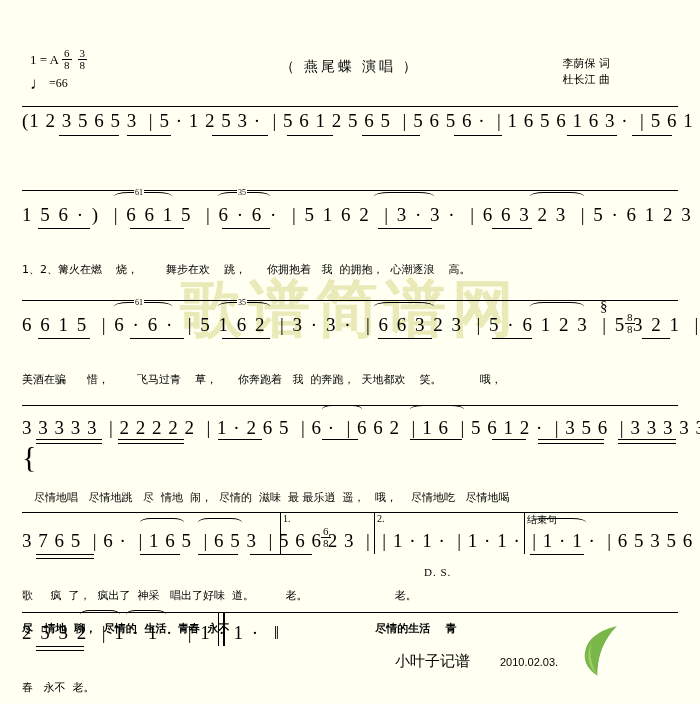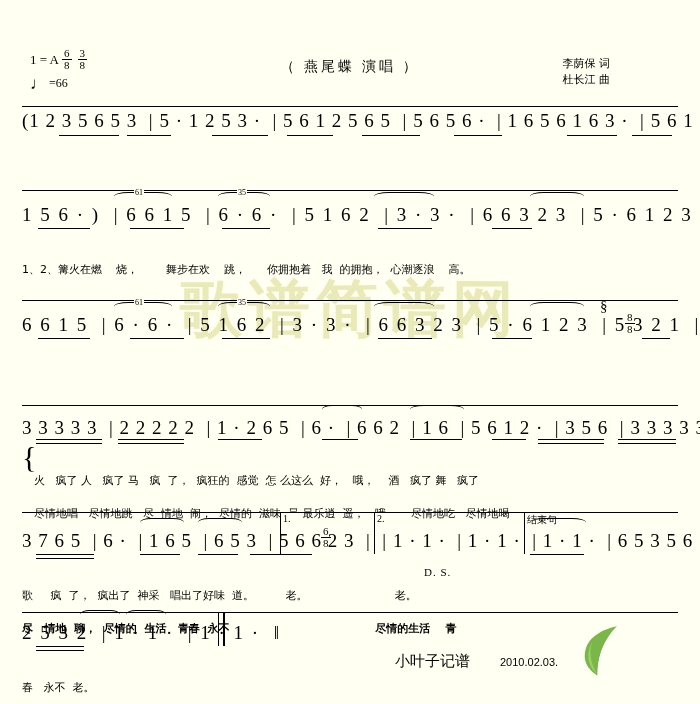--- a/index.html
+++ b/index.html
@@ -238,20 +238,21 @@
     <div style="position:absolute;left:16px;top:38px;width:52px;height:1px;background:#000;"></div>
     <div style="position:absolute;left:108px;top:38px;width:54px;height:1px;background:#000;"></div>
     <div style="position:absolute;left:200px;top:38px;width:48px;height:1px;background:#000;"></div>
     <div style="position:absolute;left:356px;top:38px;width:54px;height:1px;background:#000;"></div>
     <div style="position:absolute;left:470px;top:38px;width:40px;height:1px;background:#000;"></div>
   </div>
 
   <div class="row" style="top:300px;">
     <div class="bar"></div>
     <div class="jp" style="top:14px;letter-spacing:2px;">6 6 1 5  | 6 · 6 ·  | 5 1 6 2  | 3 · 3 ·  | 6 6 3 2 3  | 5 · 6 1 2 3  | 5 3 2 1  | 6 ·  | 6 1 2</div>
+    <div class="lyr" style="top:46px;">美酒在骗      惜，        飞马过青    草，      你奔跑着   我  的奔跑，  天地都欢    笑。           哦，</div>
     <div class="arc" style="left:92px;top:2px;width:58px;"></div>
     <div class="tnum" style="left:112px;top:-2px;">61</div>
     <div class="arc" style="left:196px;top:2px;width:52px;"></div>
     <div class="tnum" style="left:215px;top:-2px;">35</div>
     <div class="arc" style="left:352px;top:2px;width:60px;"></div>
     <div class="arc" style="left:508px;top:2px;width:54px;"></div>
     <div class="seg" style="left:578px;top:-2px;">§</div>
     <div class="frac" style="position:absolute;left:600px;top:12px;">
       <span class="num">8</span>
       <span class="den">8</span>
@@ -260,21 +261,20 @@
     <div style="position:absolute;left:108px;top:38px;width:54px;height:1px;background:#000;"></div>
     <div style="position:absolute;left:200px;top:38px;width:48px;height:1px;background:#000;"></div>
     <div style="position:absolute;left:356px;top:38px;width:54px;height:1px;background:#000;"></div>
     <div style="position:absolute;left:470px;top:38px;width:40px;height:1px;background:#000;"></div>
     <div style="position:absolute;left:620px;top:38px;width:28px;height:1px;background:#000;"></div>
   </div>
 
   <div class="row" style="top:405px;">
     <div class="bar"></div>
     <div class="jp" style="top:12px;letter-spacing:1px;">3 3 3 3 3  | 2 2 2 2 2  | 1 · 2 6 5  | 6 ·  | 6 6 2  | 1 6  | 5 6 1 2 ·  | 3 5 6  | 3 3 3 3 3  | 2 2 2 2 2</div>
-    <div class="lyr" style="top:42px;padding-left:12px;">火   疯了 人   疯了 马   疯  了，  疯狂的  感觉  怎 么这么  好，   哦，    酒   疯了 舞   疯了</div>
     <div class="lyr lyr2" style="top:58px;padding-left:12px;">尽情地唱   尽情地跳   尽  情地  闹，  尽情的  滋味  最 最乐逍  遥，   哦，    尽情地吃   尽情地喝</div>
     <div class="brace" style="left:0px;top:44px;">{</div>
     <div class="arc" style="left:300px;top:0px;width:40px;"></div>
     <div class="arc" style="left:388px;top:0px;width:54px;"></div>
 
     <div style="position:absolute;left:14px;top:34px;width:66px;height:1px;background:#000;"></div>
     <div style="position:absolute;left:14px;top:38px;width:66px;height:1px;background:#000;"></div>
     <div style="position:absolute;left:96px;top:34px;width:66px;height:1px;background:#000;"></div>
     <div style="position:absolute;left:96px;top:38px;width:66px;height:1px;background:#000;"></div>
     <div style="position:absolute;left:196px;top:34px;width:44px;height:1px;background:#000;"></div>

